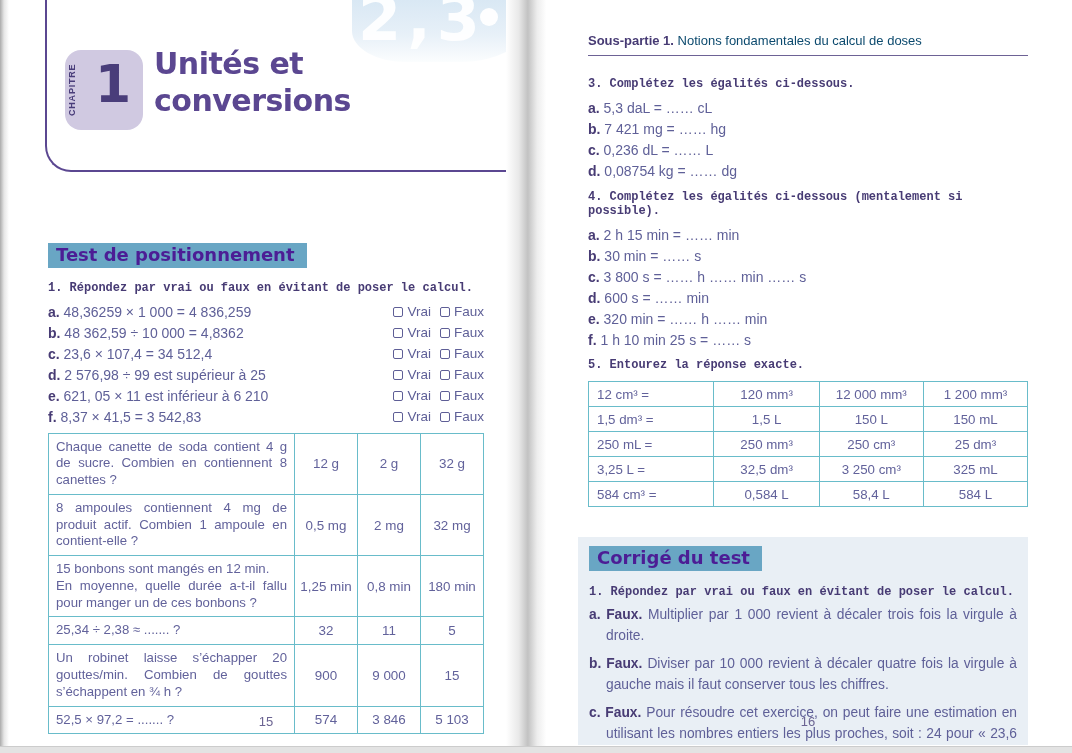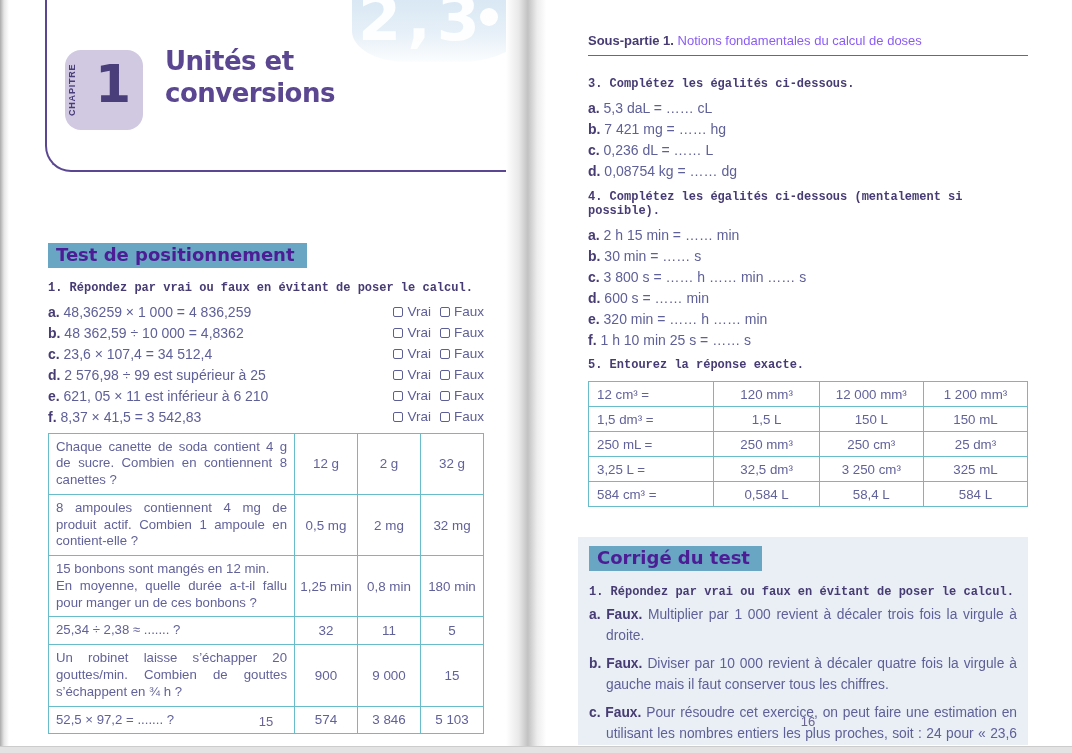--- a/index.html
+++ b/index.html
@@ -27,22 +27,22 @@
   
   .chapter-border{position:absolute;left:36px;top:-44px;width:470px;height:214px;
                   border-left:2px solid #5b4791;border-bottom:2px solid #5b4791;
                   border-bottom-left-radius:26px;}
   .chapter-badge{position:absolute;left:56px;top:50px;width:78px;height:80px;background:#d0c9e1;border-radius:16px;}
   .chapter-badge .vlabel{position:absolute;left:2px;top:0;height:80px;width:20px;
         writing-mode:vertical-rl;transform:rotate(180deg);text-align:center;
         font-size:9px;font-weight:bold;letter-spacing:0.8px;color:#493d7a;}
   .chapter-badge .num{position:absolute;left:22px;top:4px;width:52px;text-align:center;
         font-family:"DejaVu Sans",sans-serif;font-size:52px;font-weight:800;color:#493d7a;}
-  .chapter-title{position:absolute;left:156px;top:46px;font-family:"DejaVu Sans",sans-serif;
-        font-size:26px;font-weight:800;color:#5b4791;line-height:1.22;letter-spacing:-0.5px;}
+  .chapter-title{position:absolute;left:145px;top:46px;font-family:"DejaVu Sans",sans-serif;
+        font-size:30px;font-weight:800;color:#5b4791;line-height:1.22;letter-spacing:-0.5px;}
 
   .content{position:absolute;}
   #left-content{left:39px;top:243px;width:436px;}
   #right-content{left:40px;top:33px;width:440px;}
 
   .section-header{display:inline-block;background:#69a6c4;color:#4c1d95;
         font-family:"DejaVu Sans",sans-serif;font-weight:800;font-size:18px;
         padding:1px 12px 3px 8px;}
   .q-heading{font-size:12px;font-weight:bold;color:#473b74;margin:13px 0 9px 0;font-family:Liberation Mono, monospace;}
   .qline{display:flex;justify-content:space-between;align-items:baseline;
@@ -55,21 +55,21 @@
   table{border-collapse:collapse;width:100%;margin-top:7px;}
   td{border:1.4px solid #69bcca;color:#62629b;}
   td.q{font-size:13.2px;padding:5px 7px 5px 7px;text-align:justify;line-height:1.27;white-space:pre-line;}
   td.opt{width:58px;text-align:center;font-size:13.4px;padding:4px 2px;}
   #q5-table td{font-size:13.3px;padding:4.5px 8px;}
   #q5-table td.l{width:126px;text-align:left;}
   #q5-table td.o{width:100px;text-align:center;}
 
   .running-header{font-size:13px;padding-bottom:7px;border-bottom:1.2px solid #6d6295;}
   .running-header .hb{color:#473b74;font-weight:bold;}
-  .running-header .hr{color:#8b5cf6;}
+  .running-header .hr{color:#0c4a6e;}
   .rh-q .q-heading{margin:21px 0 9px 0;}
   .q-heading.tight{margin-top:10px;}
 
   .corrige-panel{margin-top:30px;margin-left:-10px;width:450px;box-sizing:border-box;
                  background:#e9eff5;padding:9px 11px 13px 11px;}
   .corrige-panel .q-heading{margin:14px 0 6px 0;}
   .ci{font-size:13.8px;color:#5f6098;line-height:1.52;text-align:justify;
       margin:0 0 7px 0;padding-left:17px;text-indent:-17px;}
   .ci b{color:#473b74;}
   .page-num{position:absolute;top:714px;font-size:13px;color:#6b6492;text-align:center;}

